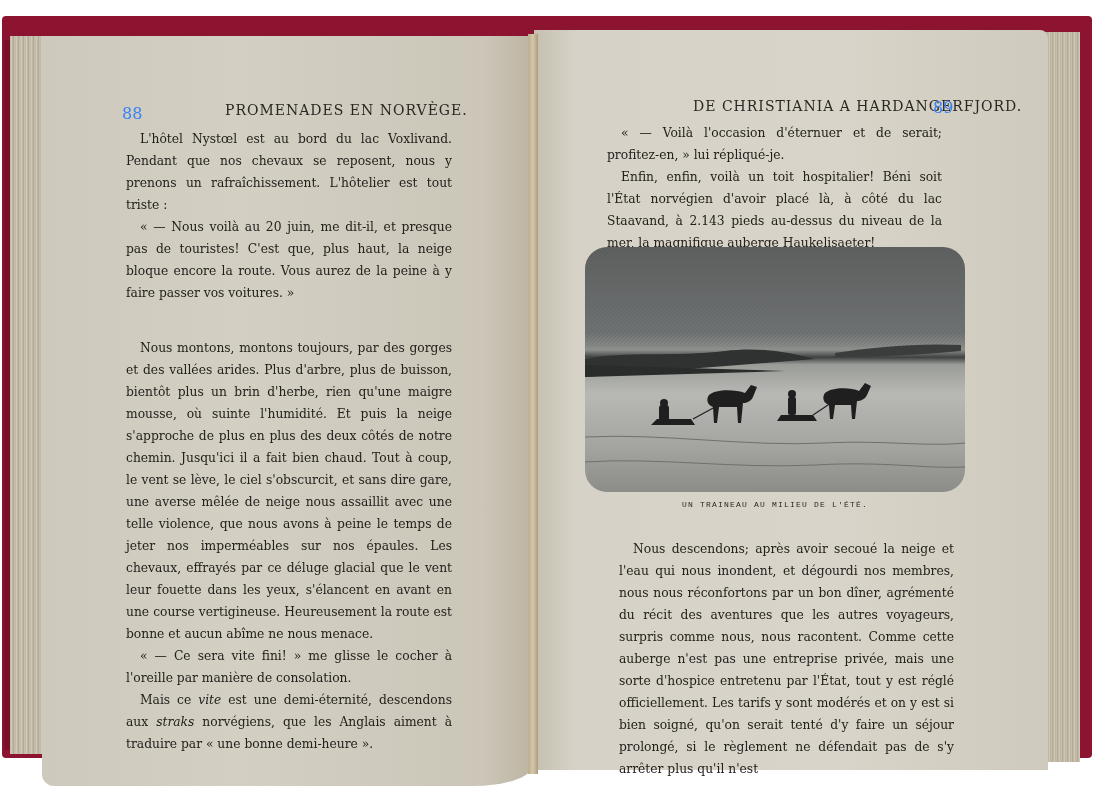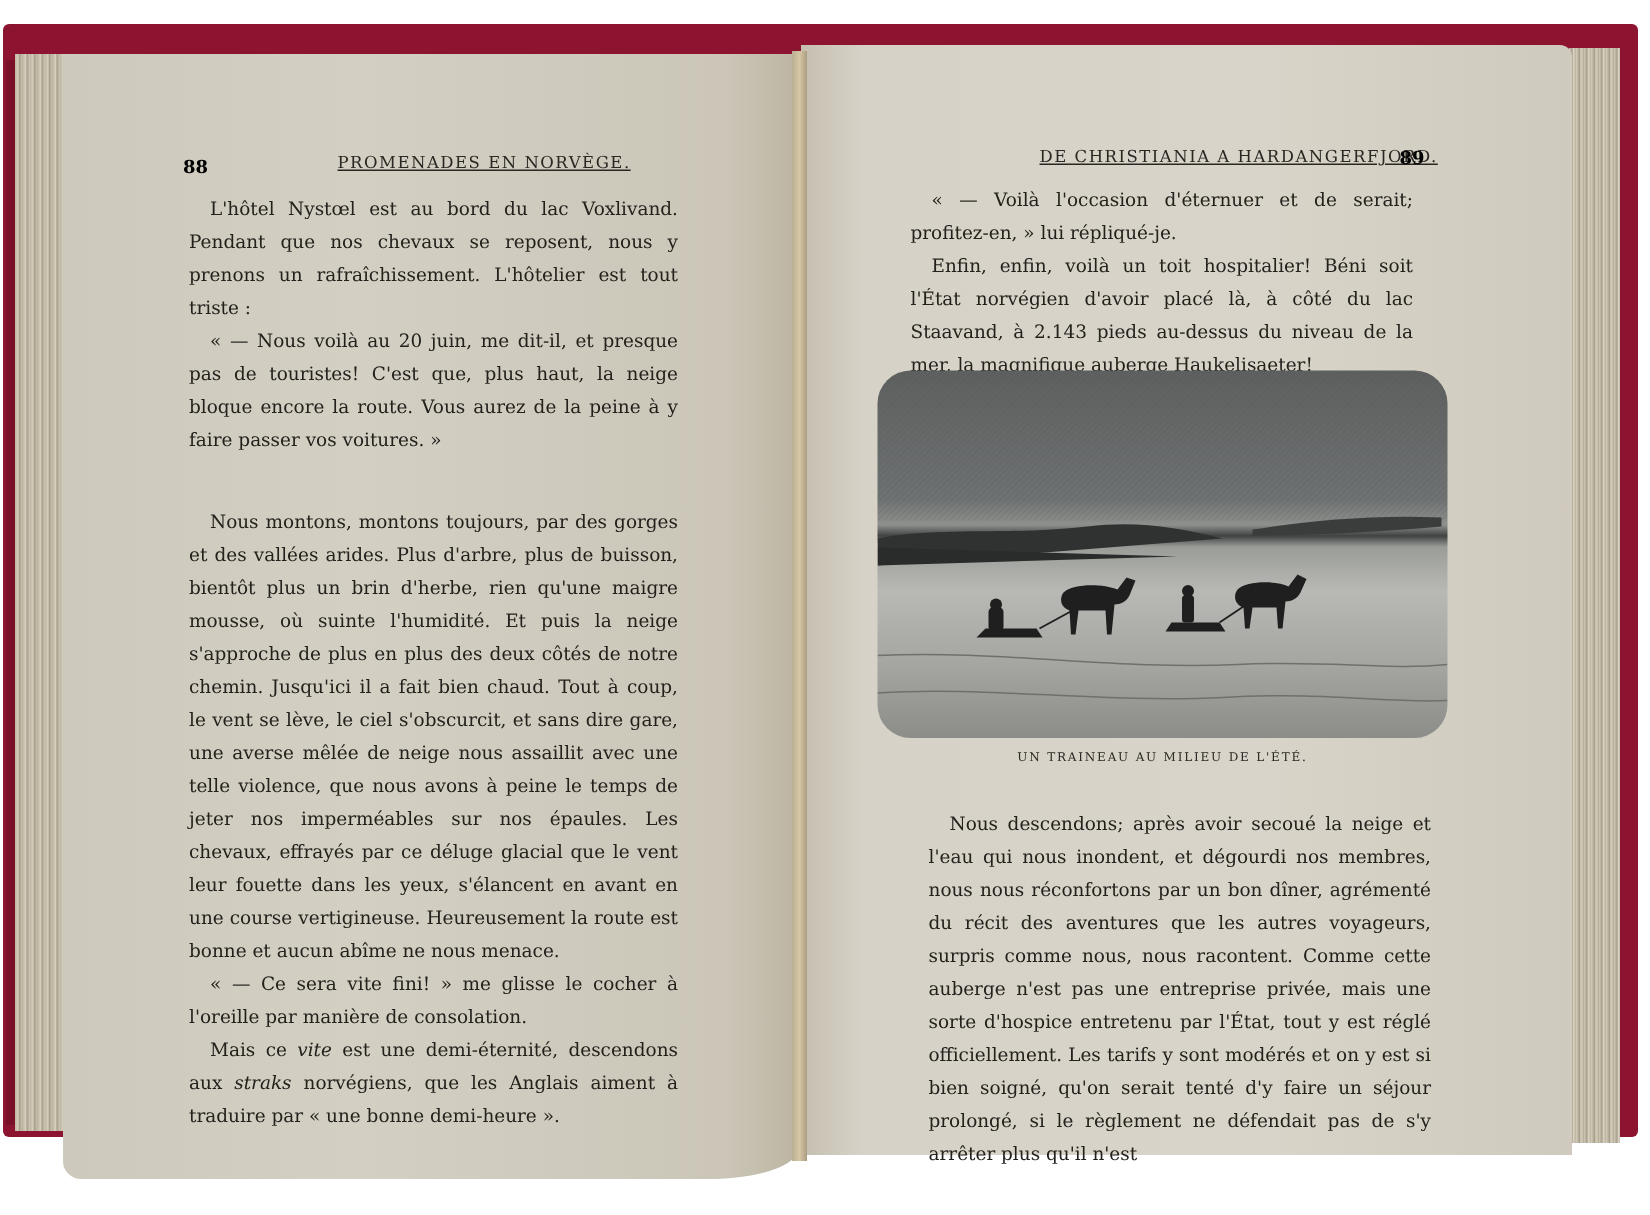--- a/index.html
+++ b/index.html
@@ -16,33 +16,33 @@
   .page { position:absolute; background:#cfcbbf; }
   .page-left { left:42px; top:36px; width:490px; height:750px;
     background: linear-gradient(90deg,#cdc9bc 0%,#d3cfc3 40%,#cbc6b8 90%,#bdb5a2 100%);
     border-bottom-left-radius:12px; border-bottom-right-radius:60px 20px; }
   .page-right { left:534px; top:30px; width:514px; height:740px;
     background: linear-gradient(90deg,#c5bfb0 0%,#d6d2c7 8%,#d8d4c9 60%,#cfcabd 100%);
     border-top-right-radius:8px; }
   .gutter { position:absolute; left:528px; top:34px; width:10px; height:740px;
     background: linear-gradient(90deg,#b9ae95,#d6c7a4,#a99c80); }
 
-  .running-head { position:absolute; font-size:11px; letter-spacing:1px; color:#2a2622;text-decoration:underline; }
-  .page-num { position:absolute; font-size:12px; color:#000000; font-weight:bold; }
+  .running-head { position:absolute; font-size:14px; letter-spacing:1px; color:#2a2622; }
+  .page-num { position:absolute; font-size:16px; color:#3b82f6; font-weight:normal; }
 
   .text { position:absolute; color:#24211d; font-size:12.3px; line-height:22px; text-align:justify; }
   .text p { margin:0; text-indent:14px; }
   .text p.gap { margin-top:33px; }
   .text i { font-style:italic; }
 
   .illustration { position:absolute; left:585px; top:247px; width:380px; height:245px; border-radius:22px; overflow:hidden;
     background: linear-gradient(180deg,#5d605f 0%,#6f7272 35%,#8e908d 42%,#3f4241 45%,#9a9c98 48%,#b8b9b4 60%,#a5a6a1 80%,#8c8d89 100%); }
   .illustration svg { position:absolute; left:0; top:0; }
 
-  .caption { position:absolute; left:585px; top:500px; width:380px; text-align:center; font-size:8px; letter-spacing:1.2px; color:#2a2622; }
+  .caption { position:absolute; left:585px; top:500px; width:380px; text-align:center; font-size:8px; letter-spacing:1.2px; color:#2a2622;font-family:Liberation Mono, monospace; }
 </style>
 </head>
 <body>
 
 <div class="cover"></div>
 <div class="cover-left-edge"></div>
 <div class="stack-left"></div>
 <div class="stack-right"></div>
 
 <div class="page page-left"></div>

